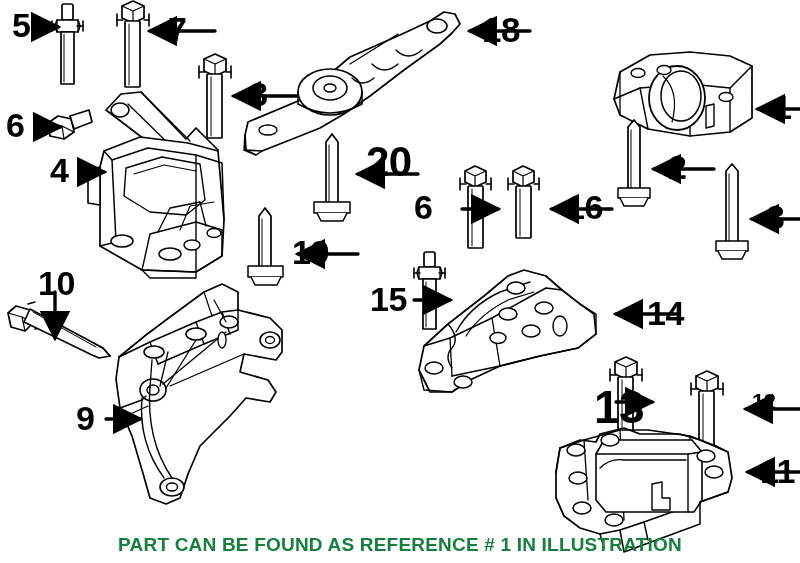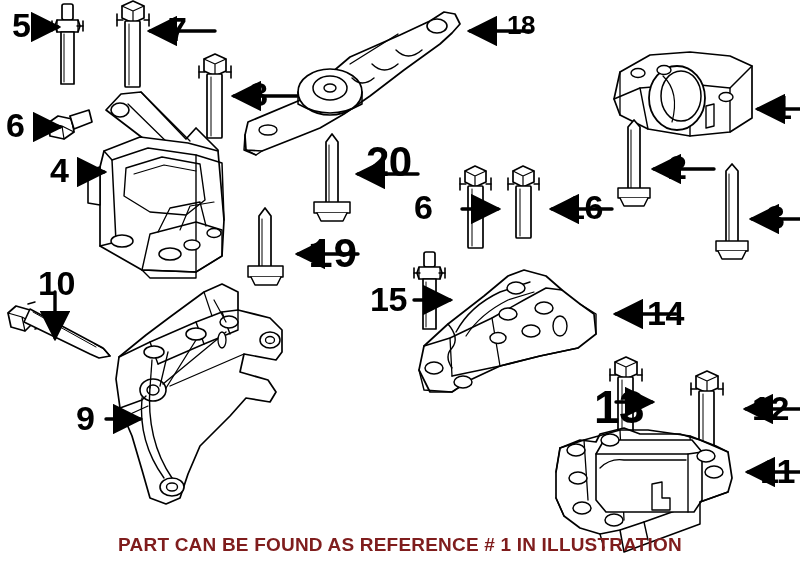--- a/index.html
+++ b/index.html
@@ -319,34 +319,34 @@
         <line x1="106" y1="419" x2="140" y2="419" marker-end="url(#ah)"></line>
         <line x1="616" y1="402" x2="652" y2="402" marker-end="url(#ah)"></line>
         <line x1="800" y1="409" x2="746" y2="409" marker-end="url(#ah)"></line>
         <line x1="808" y1="472" x2="748" y2="472" marker-end="url(#ah)"></line>
       </g>
     </g>
   </svg>
 
   <div class="callout" style="left:12px;  top:8px;   font-size:34px;">5</div>
   <div class="callout" style="left:168px; top:12px;  font-size:34px;">7</div>
-  <div class="callout" style="left:482px; top:12px;  font-size:26px;margin-left:25px;">18</div>
+  <div class="callout" style="left:482px; top:12px;  font-size:35px;">18</div>
   <div class="callout" style="left:773px; top:90px;  font-size:34px;">1</div>
   <div class="callout" style="left:249px; top:77px;  font-size:34px;">8</div>
   <div class="callout" style="left:6px;   top:108px; font-size:34px;">6</div>
   <div class="callout" style="left:668px; top:150px; font-size:34px;">2</div>
   <div class="callout" style="left:50px;  top:153px; font-size:34px;">4</div>
   <div class="callout" style="left:366px; top:141px; font-size:42px;">20</div>
   <div class="callout" style="left:414px; top:190px; font-size:34px;">6</div>
   <div class="callout" style="left:566px; top:190px; font-size:34px;">16</div>
   <div class="callout" style="left:766px; top:200px; font-size:34px;">3</div>
-  <div class="callout" style="left:308px; top:235px; font-size:42px;font-family:Liberation Mono, monospace;">19</div>
+  <div class="callout" style="left:292px; top:235px; font-size:34px;">19</div>
   <div class="callout" style="left:38px;  top:266px; font-size:34px;">10</div>
   <div class="callout" style="left:370px; top:282px; font-size:34px;">15</div>
   <div class="callout" style="left:627px; top:296px; font-size:34px;margin-left:20px;">14</div>
   <div class="callout" style="left:594px; top:384px; font-size:46px;">13</div>
-  <div class="callout" style="left:752px; top:391px; font-size:34px;">12</div>
+  <div class="callout" style="left:752px; top:391px; font-size:22px;">12</div>
   <div class="callout" style="left:76px;  top:401px; font-size:34px;">9</div>
   <div class="callout" style="left:760px; top:454px; font-size:34px;text-align:right;">11</div>
 
-  <div class="caption" style="color:#7f1d1d;">PART CAN BE FOUND AS REFERENCE # 1 IN ILLUSTRATION</div>
+  <div class="caption" style="color:#15803d;">PART CAN BE FOUND AS REFERENCE # 1 IN ILLUSTRATION</div>
 
 </div>
 
 </body></html>

